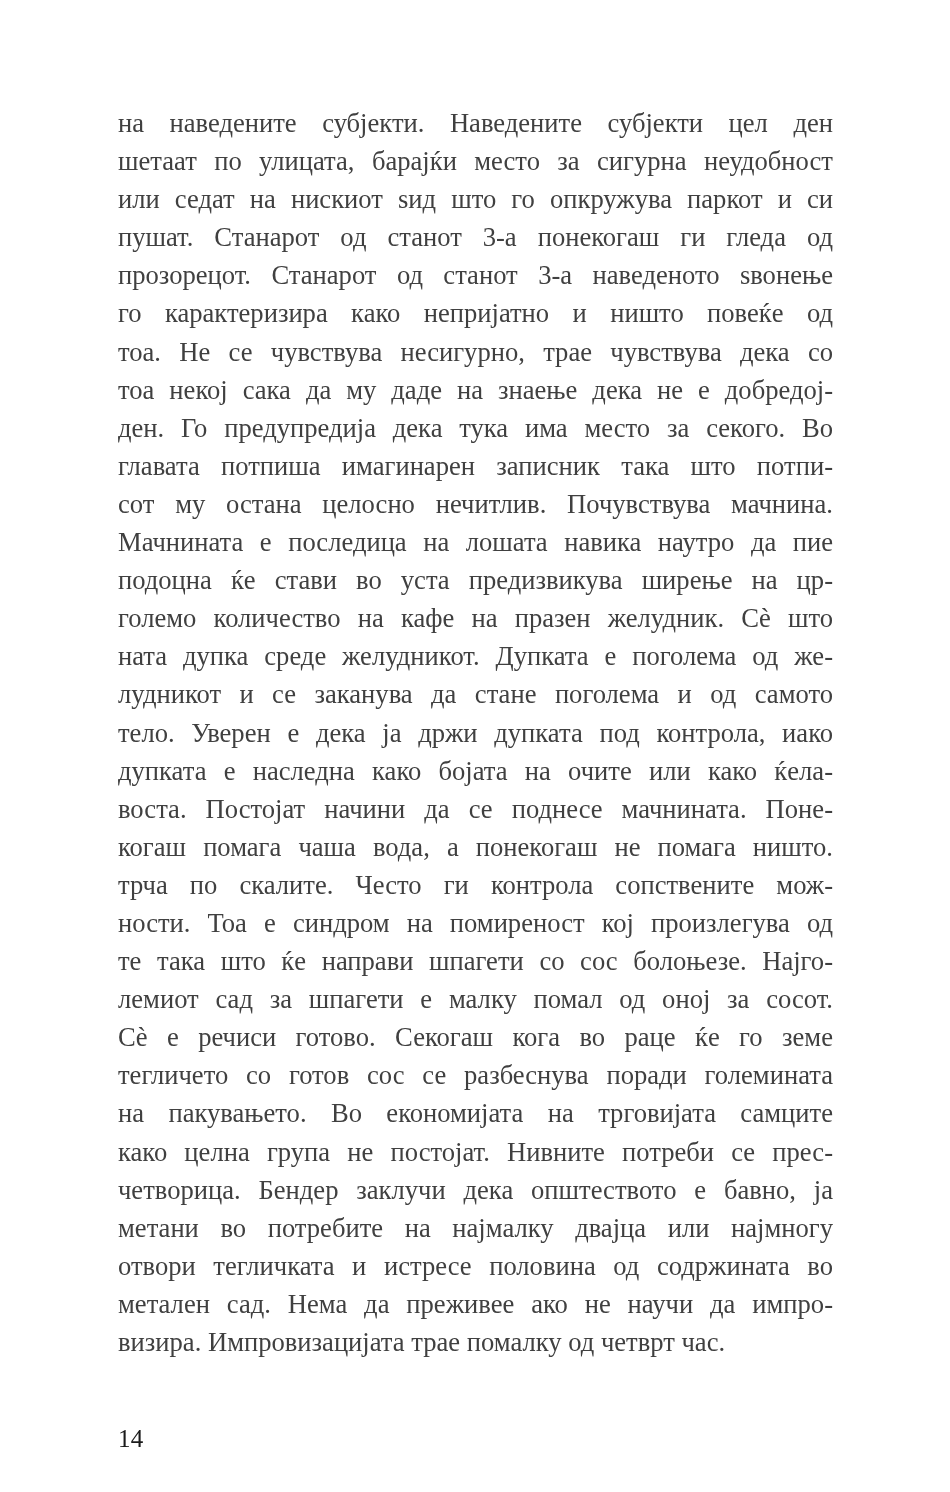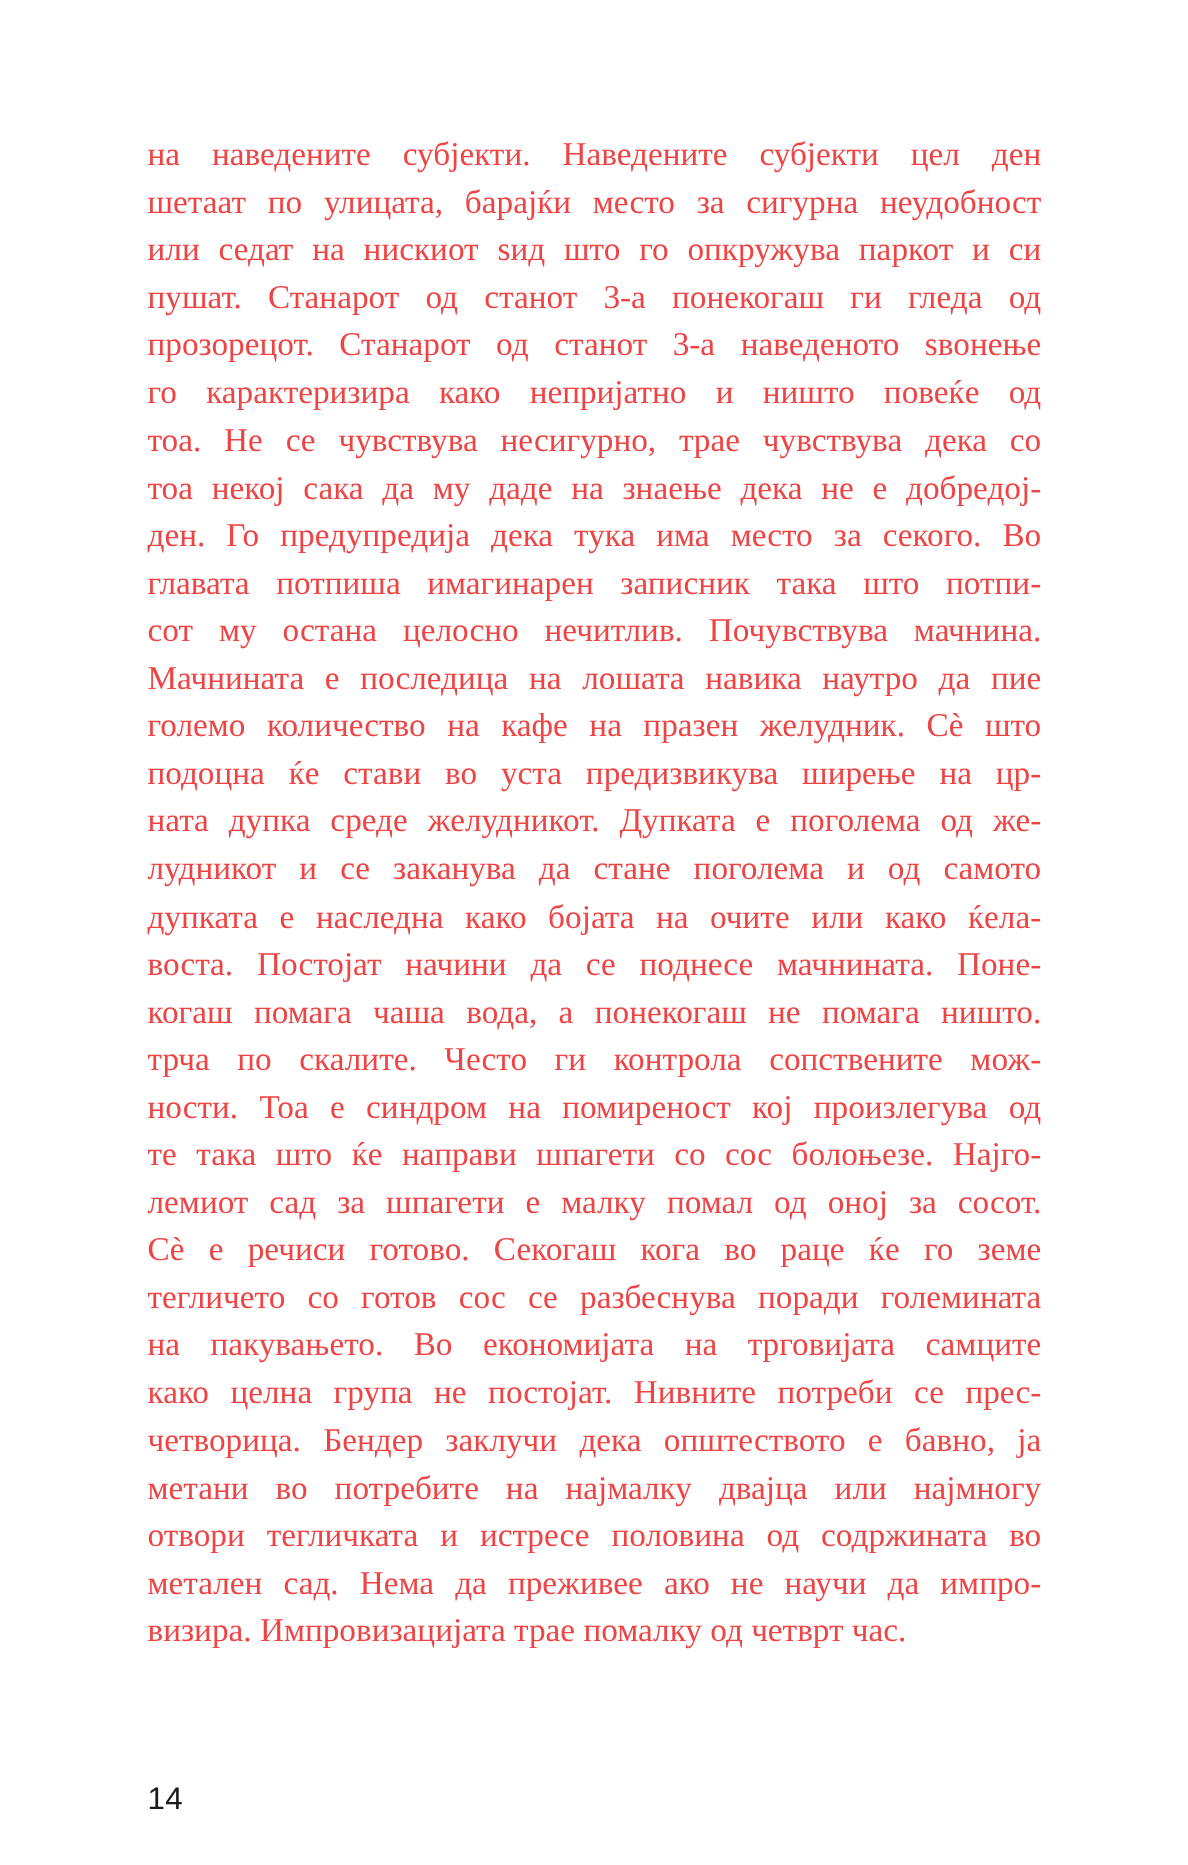--- a/index.html
+++ b/index.html
@@ -33,42 +33,42 @@
 
   .para {
     margin: 0;
     font-size: 26.6px;
     line-height: 38.1px;
     text-align: justify;
     text-justify: inter-word;
     hyphens: none;
     word-spacing: 0;
     letter-spacing: 0;
-    color: #ef4444;
+    color: #404040;
   }
 
   
   .line {
     display: block;
     width: 100%;
     text-align: justify;
     text-align-last: justify;
     font-size: 26.6px;
     line-height: 38.1px;
     white-space: pre-wrap;
   }
   .line.last {
     text-align-last: left;
   }
 
   .page-number {
     position: absolute;
     left: 118px;
     top: 1424px;
-    font-family: Liberation Sans, sans-serif;
+    font-family: Liberation Serif, serif;
     font-size: 25px;
     line-height: 30px;
     color: #1a1a1a;
     letter-spacing: 0.3px;
   }
 </style>
 </head>
 <body>
 
 <div class="page">
@@ -80,24 +80,25 @@
         <span class="line">или седат на нискиот ѕид што го опкружува паркот и си</span>
         <span class="line">пушат. Станарот од станот 3-а понекогаш ги гледа од</span>
         <span class="line">прозорецот. Станарот од станот 3-а наведеното ѕвонење</span>
         <span class="line">го карактеризира како непријатно и ништо повеќе од</span>
         <span class="line">тоа. Не се чувствува несигурно, трае чувствува дека со</span>
         <span class="line">тоа некој сака да му даде на знаење дека не е добредој-</span>
         <span class="line">ден. Го предупредија дека тука има место за секого. Во</span>
         <span class="line">главата потпиша имагинарен записник така што потпи-</span>
         <span class="line">сот му остана целосно нечитлив. Почувствува мачнина.</span>
         <span class="line">Мачнината е последица на лошата навика наутро да пие</span>
+        <span class="line">подоцна ќе стави во уста предизвикува ширење на цр-</span>
         <span class="line">големо количество на кафе на празен желудник. Сè што</span>
-        <span class="line">подоцна ќе стави во уста предизвикува ширење на цр-</span>
         <span class="line">ната дупка среде желудникот. Дупката е поголема од же-</span>
         <span class="line">лудникот и се заканува да стане поголема и од самото</span>
+        <span class="line">тело. Уверен е дека ја држи дупката под контрола, иако</span>
         <span class="line">дупката е наследна како бојата на очите или како ќела-</span>
         <span class="line">воста. Постојат начини да се поднесе мачнината. Поне-</span>
         <span class="line">когаш помага чаша вода, а понекогаш не помага ништо.</span>
         <span class="line">трча по скалите. Често ги контрола сопствените мож-</span>
         <span class="line">ности. Тоа е синдром на помиреност кој произлегува од</span>
         <span class="line">те така што ќе направи шпагети со сос болоњезе. Најго-</span>
         <span class="line">лемиот сад за шпагети е малку помал од оној за сосот.</span>
         <span class="line">Сè е речиси готово. Секогаш кога во раце ќе го земе</span>
         <span class="line">тегличето со готов сос се разбеснува поради големината</span>
         <span class="line">на пакувањето. Во економијата на трговијата самците</span>

